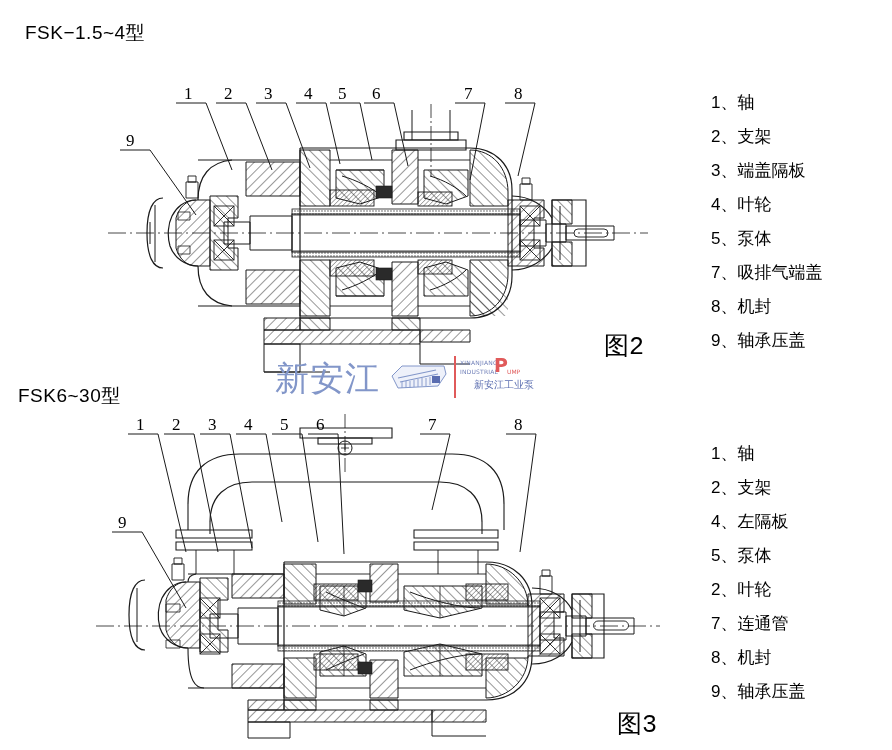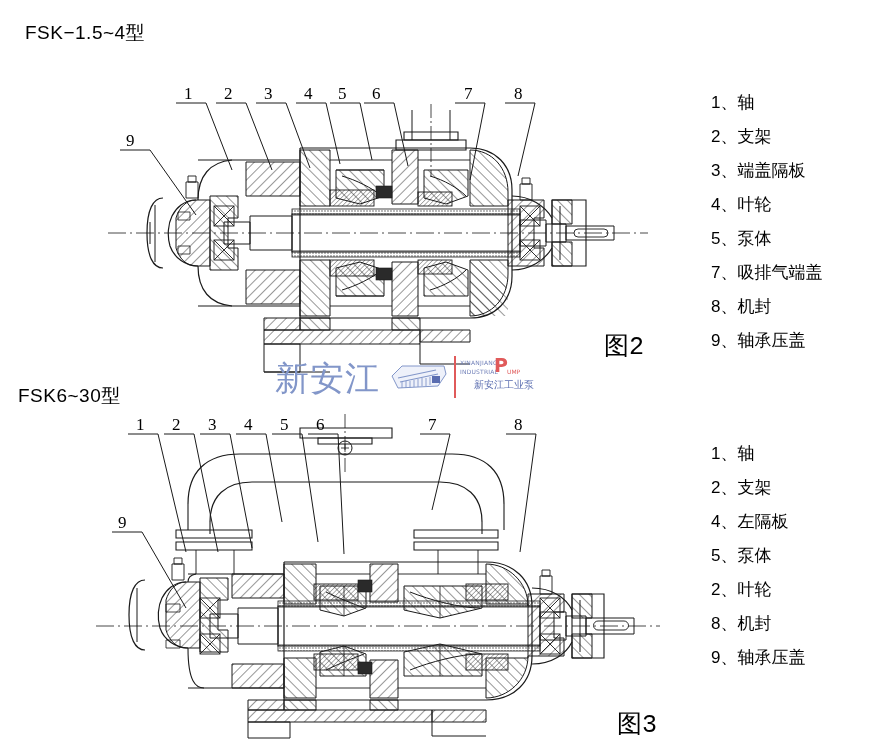--- a/index.html
+++ b/index.html
@@ -506,17 +506,18 @@
     <div class="legend-item">8、机封</div>
     <div class="legend-item">9、轴承压盖</div>
   </div>
 
   <div class="legend" id="legend-2">
     <div class="legend-item">1、轴</div>
     <div class="legend-item">2、支架</div>
     <div class="legend-item">4、左隔板</div>
     <div class="legend-item">5、泵体</div>
     <div class="legend-item">2、叶轮</div>
+    <div class="legend-item">7、连通管</div>
     <div class="legend-item">8、机封</div>
     <div class="legend-item">9、轴承压盖</div>
   </div>
 
 </div>
 
 </body></html>

